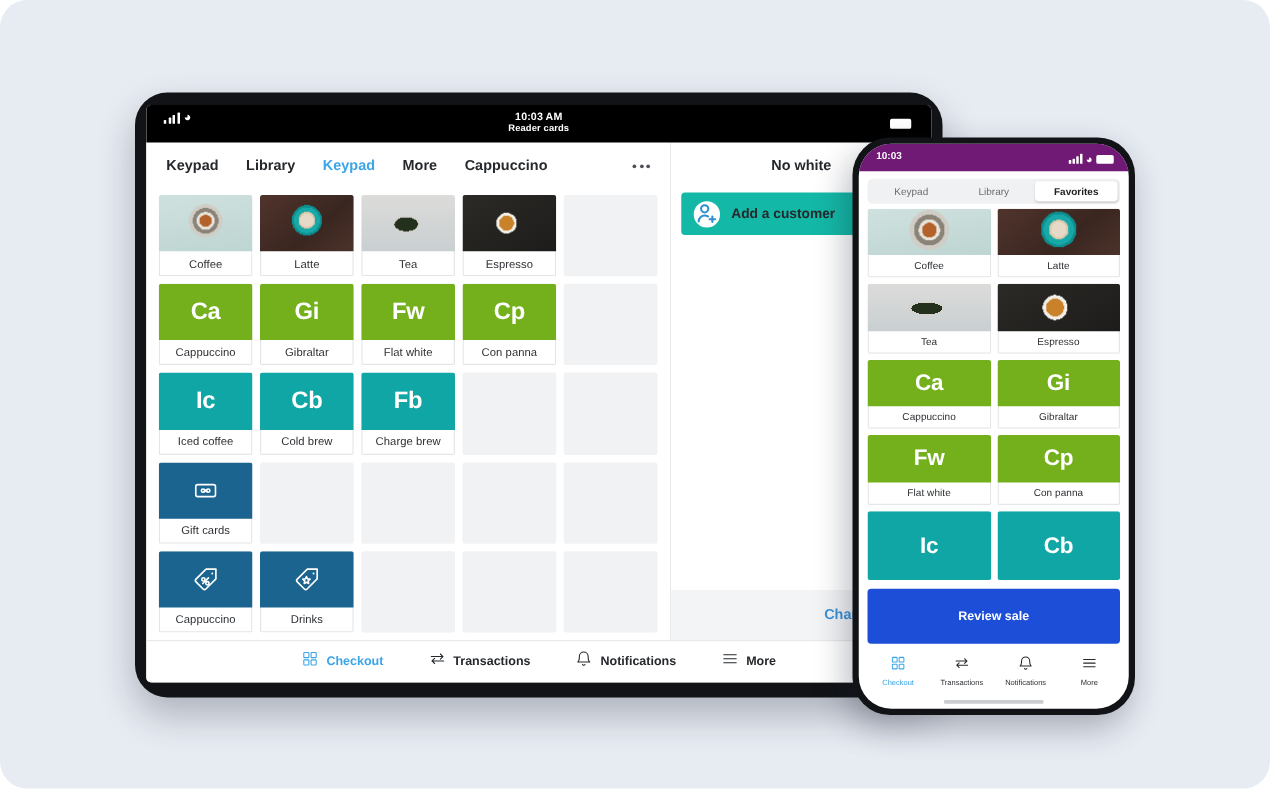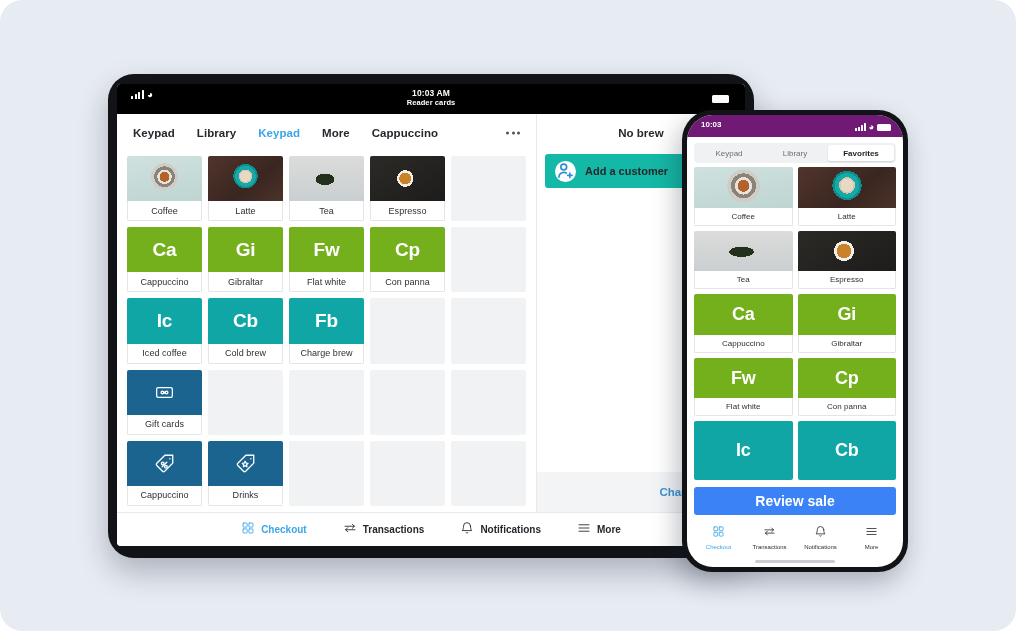--- a/index.html
+++ b/index.html
@@ -309,25 +309,25 @@
     gap: 5px;
     overflow: hidden;
   }
   .ph-tile { display:flex; flex-direction:column; border-radius:2px; overflow:hidden; min-height:0; }
   .ph-tile .tile-head .abbr { font-size: 18px; }
   .ph-tile .tile-label { flex: 0 0 18px; font-size: 8px; }
 
   #review-sale {
     flex: 0 0 auto;
     margin: 7px 7px 0 7px;
-    height: 28px;
-    background: #3b82f6;
+    height: 44px;
+    background: #1d4ed8;
     border-radius: 3px;
     display: flex; align-items:center; justify-content:center;
-    color: #ffffff; font-size: 14px; font-weight: bold;
+    color: #ffffff; font-size: 10px; font-weight: bold;
   }
   #phone-nav {
     flex: 0 0 auto;
     height: 40px;
     display: flex; align-items: center; justify-content: space-around;
     padding: 4px 6px 0 6px;
   }
   .pnav { display:flex; flex-direction:column; align-items:center; gap:2px; width: 46px; }
   .pnav .pl { font-size: 6px; color: #2c2f33; }
   .pnav.active .pl { color: #3ba5e8; }
@@ -473,21 +473,21 @@
                 </div>
                 <div class="tile-label">Drinks</div>
               </div>
               <div class=" tile empty"></div>
               <div class=" tile empty"></div>
               <div class=" tile empty"></div>
             </div>
         </div>
 
         <div id="tablet-right">
-          <div id="sale-title">No brew</div>
+          <div id="sale-title">No white</div>
           <div id="add-customer">
             <span class="av">
               <svg class="icn-svg" viewBox="0 0 24 24" width="13" height="13" fill="none" stroke="#2f8fd4" stroke-width="1.9" stroke-linecap="round" stroke-linejoin="round">
                 <circle cx="10" cy="7.5" r="3.3"></circle>
                   <path d="M4.5 19c0-3.2 2.6-5.4 5.5-5.4 1.1 0 2.1.3 3 .8"></path>
                 <path d="M17 14.5v5M14.5 17h5"></path>
               </svg>
             </span>
             <span class="lbl">Add a customer</span>
           </div>

